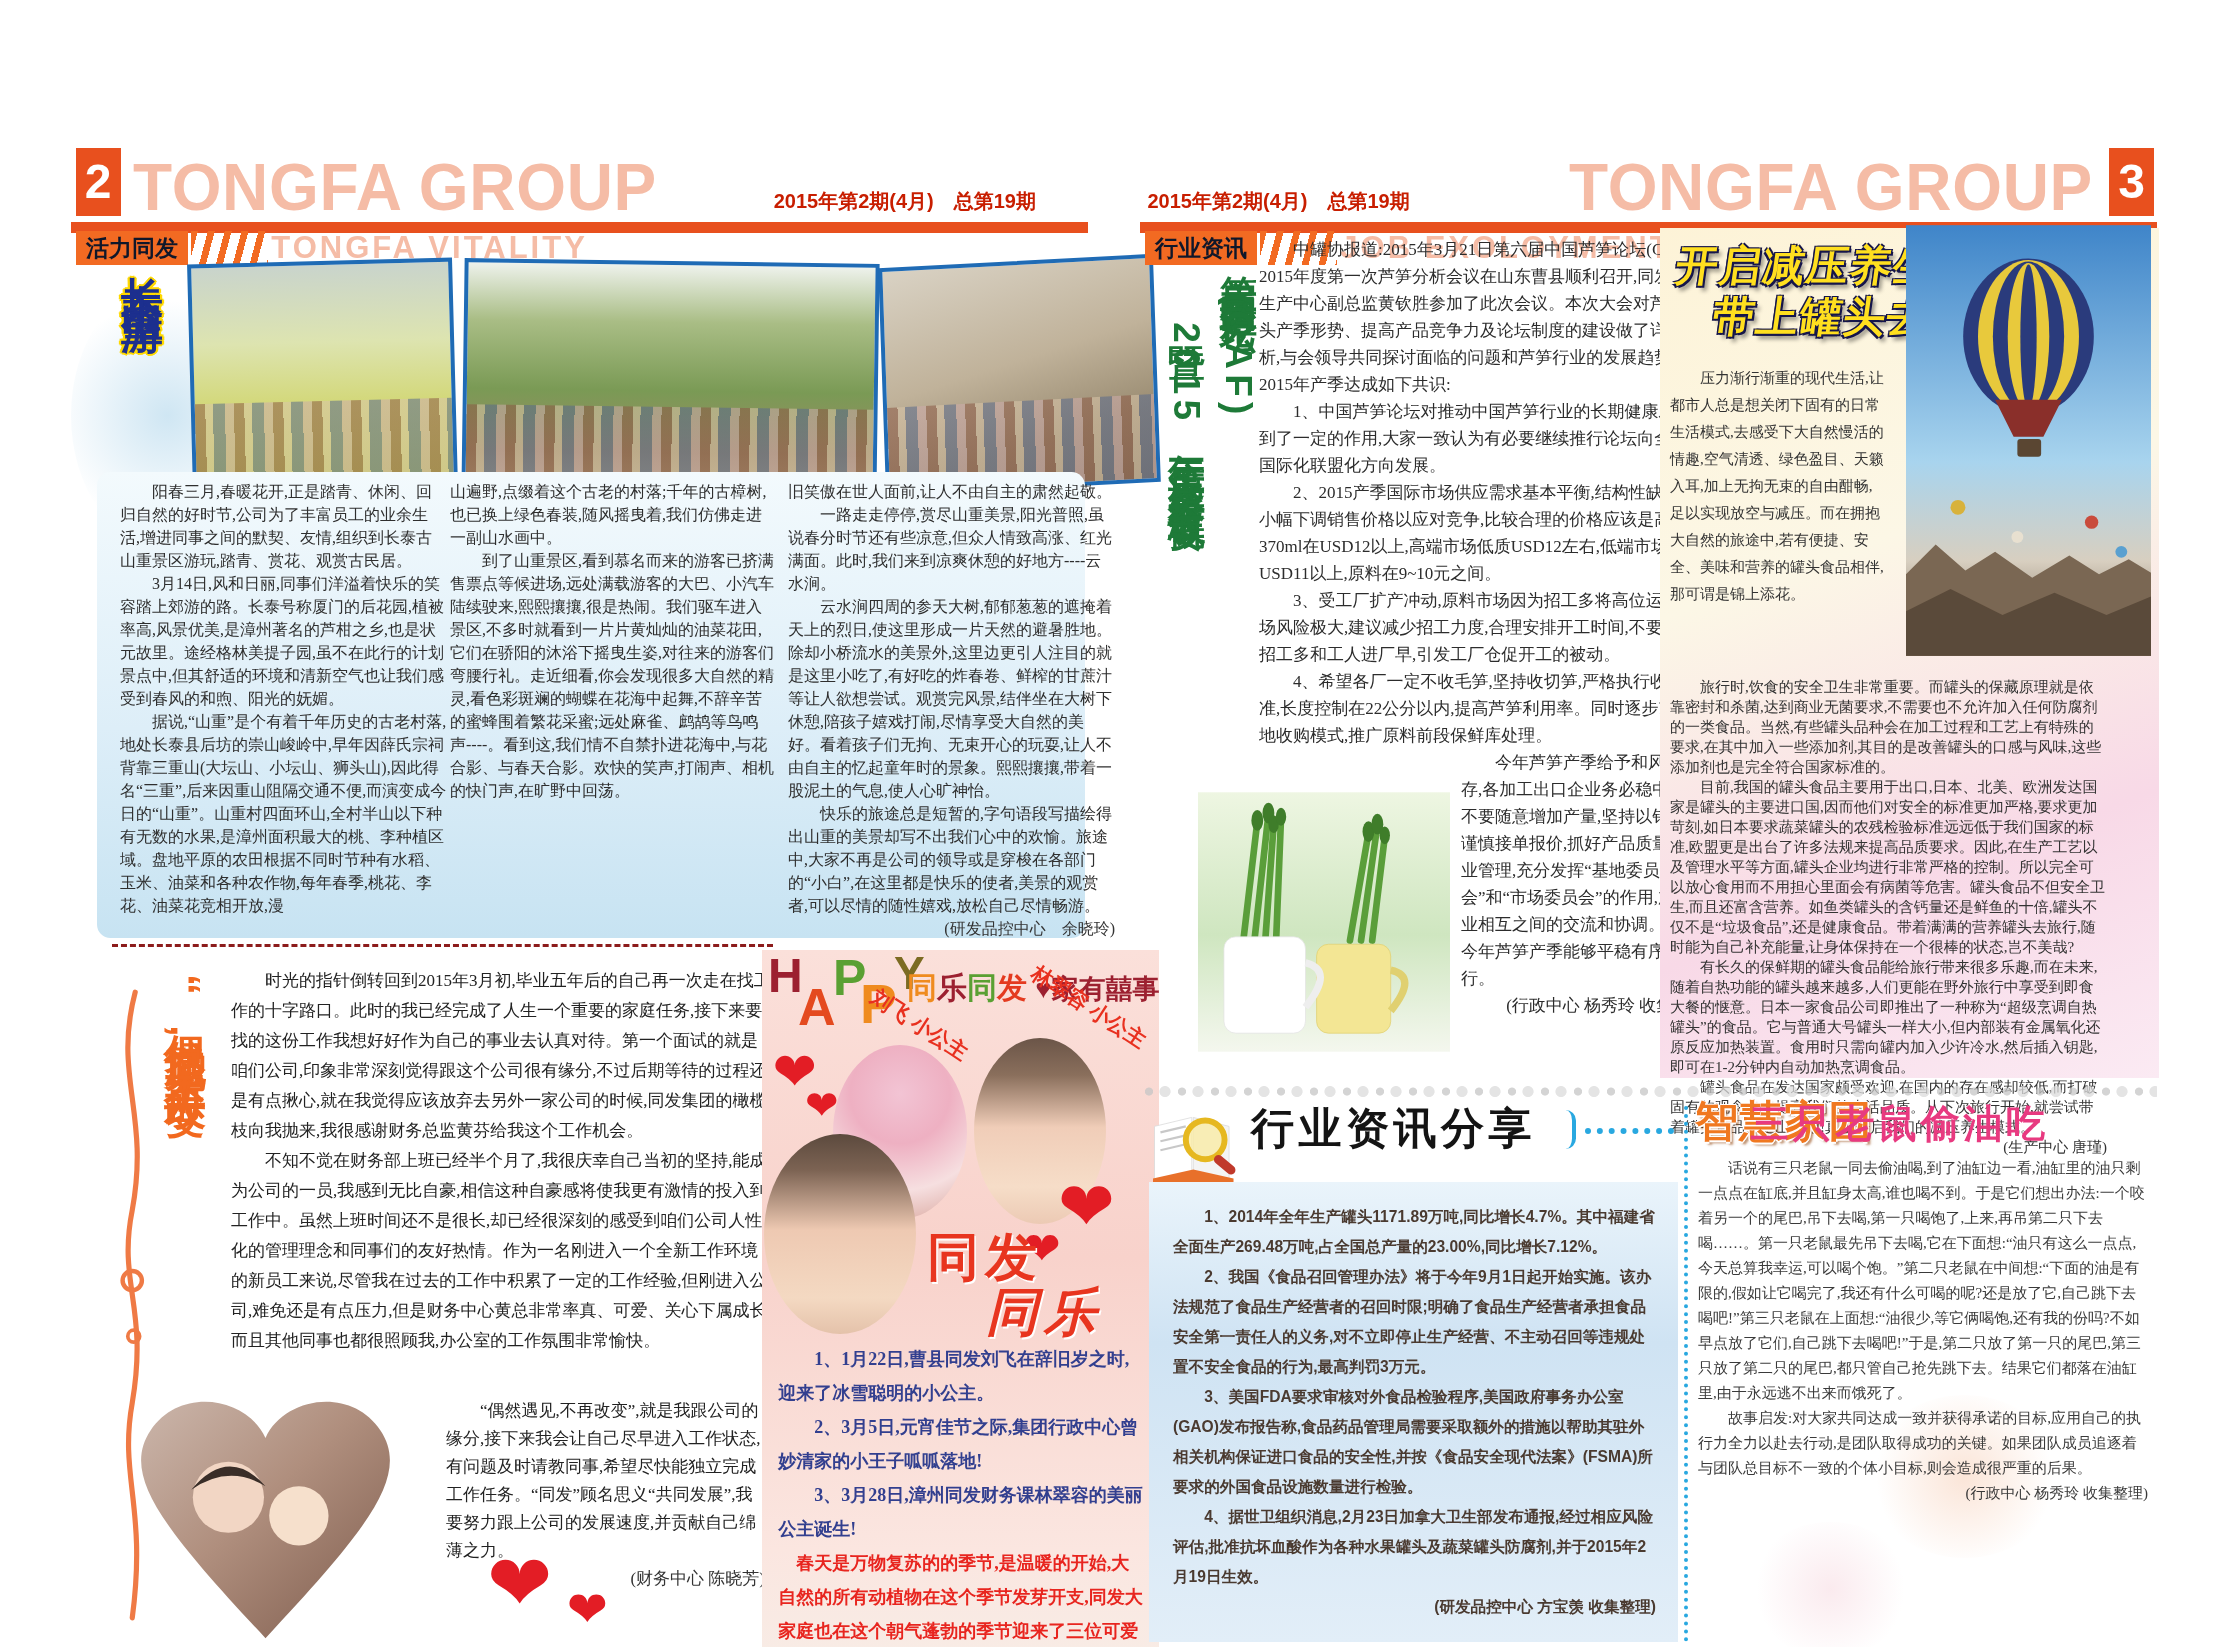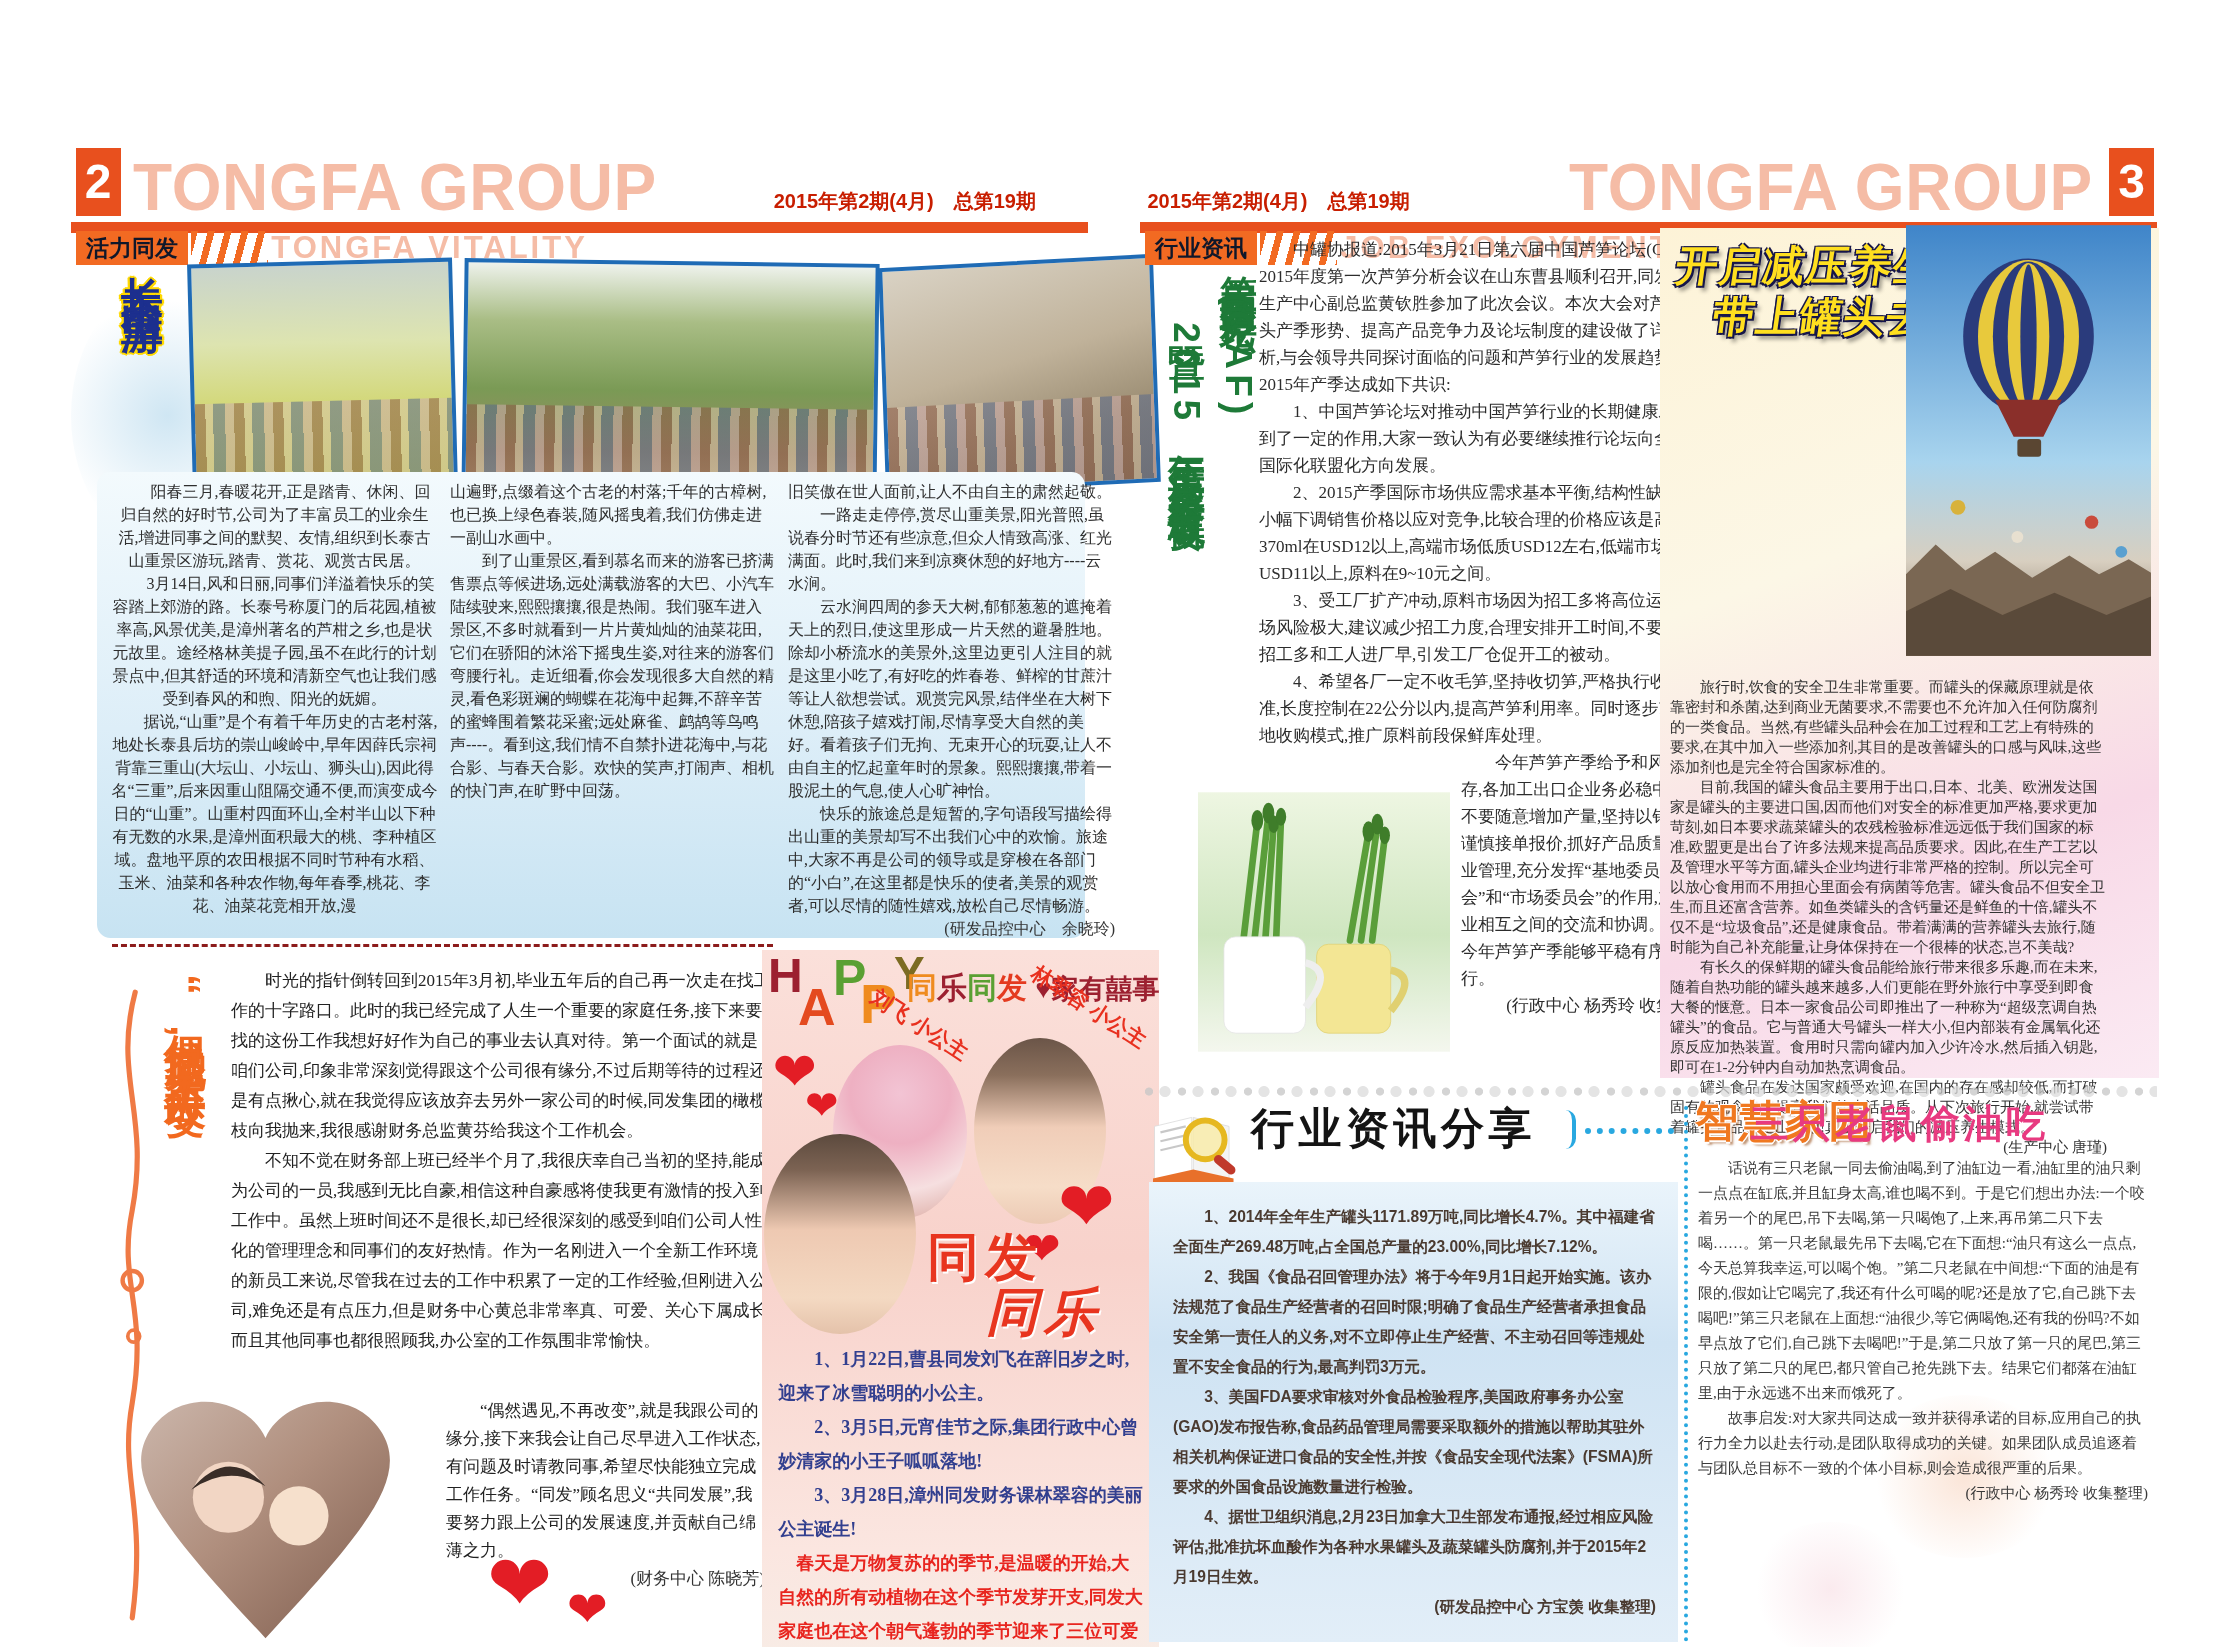--- a/index.html
+++ b/index.html
@@ -37,21 +37,21 @@
   .vtitle-trip{position:absolute;left:43px;top:95px;height:267px;writing-mode:vertical-rl;
     font:bold 42px "Liberation Sans",sans-serif;color:#1c2f8e;letter-spacing:9px;
     text-shadow:2.2px 0 #ffd900,-2.2px 0 #ffd900,0 2.2px #ffd900,0 -2.2px #ffd900,
                 1.5px 1.5px #ffd900,-1.5px -1.5px #ffd900,1.5px -1.5px #ffd900,-1.5px 1.5px #ffd900;}
   .flower{position:absolute;border-radius:50%;background:radial-gradient(circle,#cfe6f3 0%,rgba(207,230,243,0) 70%);}
   .art1bg{position:absolute;left:26px;top:324px;width:988px;height:466px;border-radius:13.4px;
     background:linear-gradient(180deg,#f3fafd 0%,#ddeef8 55%,#c7e3f2 100%);}
   .tripcol{position:absolute;top:332px;width:327px;font:16px/23px "Liberation Serif",serif;color:#2e2e2e;}
   .tripcol p{margin:0;text-indent:2em;}
   .tripcol p.noind{text-indent:0;}
-  #tcol1{left:40px;text-align:center;} #tcol2{left:379px;} #tcol3{left:717px;}
+  #tcol1{left:49px;} #tcol2{left:379px;} #tcol3{left:717px;}
   .byline{text-align:right;margin-top:4.5px;color:#333;}
   .dashdiv{position:absolute;left:41px;top:796px;width:661px;border-top:3px dashed #8c1c1c;}
 
   
   .vtitle-enc{position:absolute;left:86px;top:826px;height:653px;writing-mode:vertical-rl;
     font:bold 42px "Liberation Sans",sans-serif;color:#f2691f;letter-spacing:6px;}
   .enc-a{position:absolute;left:160px;top:818px;width:542px;font:17px/30px "Liberation Serif",serif;color:#222;}
   .enc-b{position:absolute;left:375px;top:1249px;width:319px;font:17px/28px "Liberation Serif",serif;color:#222;}
   .enc-a p,.enc-b p{margin:0;text-indent:2em;}
   .heart-red{position:absolute;color:#e31d25;font-family:"DejaVu Sans",sans-serif;line-height:1;}
@@ -320,20 +320,23 @@
         <rect x="150" y="288" width="32" height="24" rx="4" fill="#5a4632"></rect>
       </g>
       <circle cx="70" cy="380" r="10" fill="#d8b23c"></circle>
       <circle cx="250" cy="400" r="9" fill="#c94b3c"></circle>
       <circle cx="150" cy="420" r="8" fill="#e8e0d0"></circle>
       <circle cx="290" cy="440" r="8" fill="#5aa0d0"></circle>
       <path d="M0,470 L40,430 L80,465 L120,440 L170,475 L220,445 L260,470 L300,450 L330,468 L330,580 L0,580 Z" fill="#7a6753"></path>
       <path d="M0,520 L60,490 L130,525 L200,495 L270,525 L330,500 L330,580 L0,580 Z" fill="#5a4a3a"></path>
     </svg>
 
+    <div class="cnarrow">
+      <p>压力渐行渐重的现代生活,让都市人总是想关闭下固有的日常生活模式,去感受下大自然慢活的情趣,空气清透、绿色盈目、天籁入耳,加上无拘无束的自由酣畅,足以实现放空与减压。而在拥抱大自然的旅途中,若有便捷、安全、美味和营养的罐头食品相伴,那可谓是锦上添花。</p>
+    </div>
     <div class="cwide">
       <p>旅行时,饮食的安全卫生非常重要。而罐头的保藏原理就是依靠密封和杀菌,达到商业无菌要求,不需要也不允许加入任何防腐剂的一类食品。当然,有些罐头品种会在加工过程和工艺上有特殊的要求,在其中加入一些添加剂,其目的是改善罐头的口感与风味,这些添加剂也是完全符合国家标准的。</p>
       <p>目前,我国的罐头食品主要用于出口,日本、北美、欧洲发达国家是罐头的主要进口国,因而他们对安全的标准更加严格,要求更加苛刻,如日本要求蔬菜罐头的农残检验标准远远低于我们国家的标准,欧盟更是出台了许多法规来提高品质要求。因此,在生产工艺以及管理水平等方面,罐头企业均进行非常严格的控制。所以完全可以放心食用而不用担心里面会有病菌等危害。罐头食品不但安全卫生,而且还富含营养。如鱼类罐头的含钙量还是鲜鱼的十倍,罐头不仅不是“垃圾食品”,还是健康食品。带着满满的营养罐头去旅行,随时能为自己补充能量,让身体保持在一个很棒的状态,岂不美哉?</p>
       <p>有长久的保鲜期的罐头食品能给旅行带来很多乐趣,而在未来,随着自热功能的罐头越来越多,人们更能在野外旅行中享受到即食大餐的惬意。日本一家食品公司即推出了一种称为“超级烹调自热罐头”的食品。它与普通大号罐头一样大小,但内部装有金属氧化还原反应加热装置。食用时只需向罐内加入少许冷水,然后插入钥匙,即可在1-2分钟内自动加热烹调食品。</p>
       <p>罐头食品在发达国家颇受欢迎,在国内的存在感却较低,而打破固有的观念才会提高我们的生活品质。从下次旅行开始,就尝试带着罐头食品行走山水吧!真正开启我们的减压养生模式。</p>
       <p class="byline">(生产中心 唐瑾)</p>
     </div>
 
     <div class="wavediv"></div>
 

